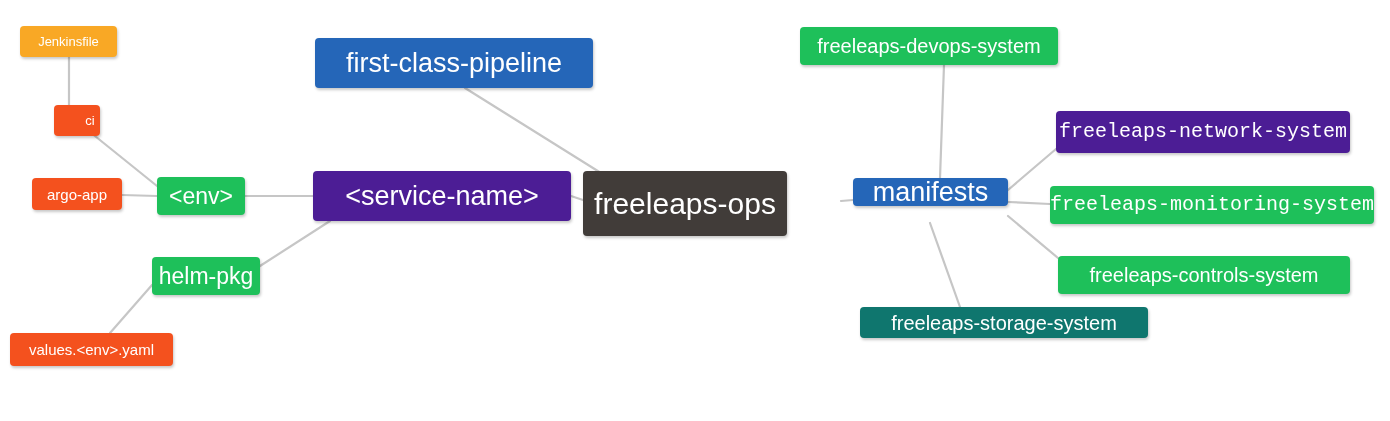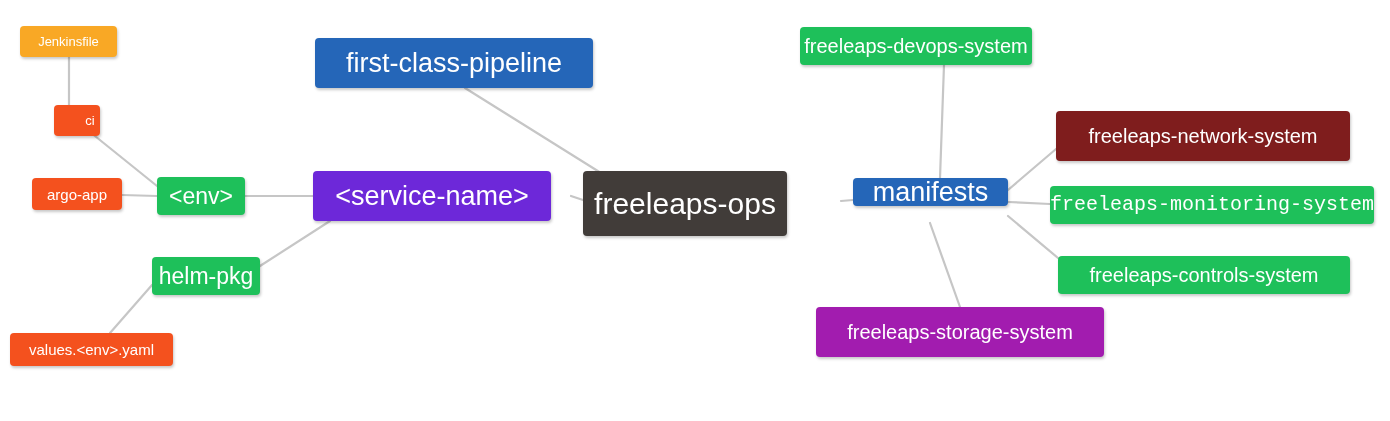--- a/index.html
+++ b/index.html
@@ -67,21 +67,21 @@
       <line x1="940" y1="178" x2="944" y2="65" stroke="#c6c6c6" stroke-width="2.2" stroke-linecap="round"></line>
       <line x1="1008" y1="190" x2="1056" y2="149" stroke="#c6c6c6" stroke-width="2.2" stroke-linecap="round"></line>
       <line x1="1008" y1="202" x2="1050" y2="204" stroke="#c6c6c6" stroke-width="2.2" stroke-linecap="round"></line>
       <line x1="1008" y1="216" x2="1058" y2="258" stroke="#c6c6c6" stroke-width="2.2" stroke-linecap="round"></line>
       <line x1="930" y1="223" x2="960" y2="307" stroke="#c6c6c6" stroke-width="2.2" stroke-linecap="round"></line>
     </svg>
   <div id="node-layer">
       <div class="node sz-root" style="left: 583px; top: 171px; width: 204px; height: 65px; background: rgb(65, 60, 57);">
         <span class="node-label">freeleaps-ops</span>
       </div>
-      <div class="node sz-big" style="left: 313px; top: 171px; width: 238px; height: 50px; background: #6d28d9;">
+      <div class="node sz-big" style="left: 313px; top: 171px; width: 258px; height: 50px; background: #4c1d95;">
         <span class="node-label">&lt;service-name&gt;</span>
       </div>
       <div class="node sz-big" style="left: 315px; top: 38px; width: 278px; height: 50px; background: rgb(37, 102, 184);">
         <span class="node-label">first-class-pipeline</span>
       </div>
       <div class="node sz-big" style="left: 853px; top: 178px; width: 155px; height: 28px; background: rgb(37, 102, 184);">
         <span class="node-label">manifests</span>
       </div>
       <div class="node sz-mid" style="left: 157px; top: 177px; width: 88px; height: 38px; background: rgb(30, 192, 90);">
         <span class="node-label">&lt;env&gt;</span>
@@ -94,29 +94,29 @@
       </div>
       <div class="node sz-micro" style="left: 54px; top: 105px; width: 31px; height: 31px; background: rgb(244, 81, 30); padding-left: 36px;">
         <span class="node-label">ci</span>
       </div>
       <div class="node sz-tiny" style="left: 32px; top: 178px; width: 90px; height: 32px; background: rgb(244, 81, 30);">
         <span class="node-label">argo-app</span>
       </div>
       <div class="node sz-tiny" style="left: 10px; top: 333px; width: 163px; height: 33px; background: rgb(244, 81, 30);">
         <span class="node-label">values.&lt;env&gt;.yaml</span>
       </div>
-      <div class="node sz-small" style="left: 800px; top: 27px; width: 232px; height: 38px; background: rgb(30, 192, 90);">
+      <div class="node sz-small" style="left: 800px; top: 27px; width: 258px; height: 38px; background: rgb(30, 192, 90);">
         <span class="node-label">freeleaps-devops-system</span>
       </div>
-      <div class="node sz-small" style="left: 1056px; top: 111px; width: 294px; height: 50px; background: #7f1d1d;">
+      <div class="node sz-small" style="left: 1056px; top: 111px; width: 294px; height: 42px; background: #4c1d95; font-family: Liberation Mono, monospace;">
         <span class="node-label">freeleaps-network-system</span>
       </div>
       <div class="node sz-small" style="left: 1050px; top: 186px; width: 324px; height: 38px; background: rgb(30, 192, 90); font-family: Liberation Mono, monospace;">
         <span class="node-label">freeleaps-monitoring-system</span>
       </div>
       <div class="node sz-small" style="left: 1058px; top: 256px; width: 292px; height: 38px; background: rgb(30, 192, 90);">
         <span class="node-label">freeleaps-controls-system</span>
       </div>
-      <div class="node sz-small" style="left: 816px; top: 307px; width: 288px; height: 50px; background: #a21caf;">
+      <div class="node sz-small" style="left: 860px; top: 307px; width: 288px; height: 31px; background: #0f766e;">
         <span class="node-label">freeleaps-storage-system</span>
       </div>
     </div>
 </div>
 
 </body></html>

